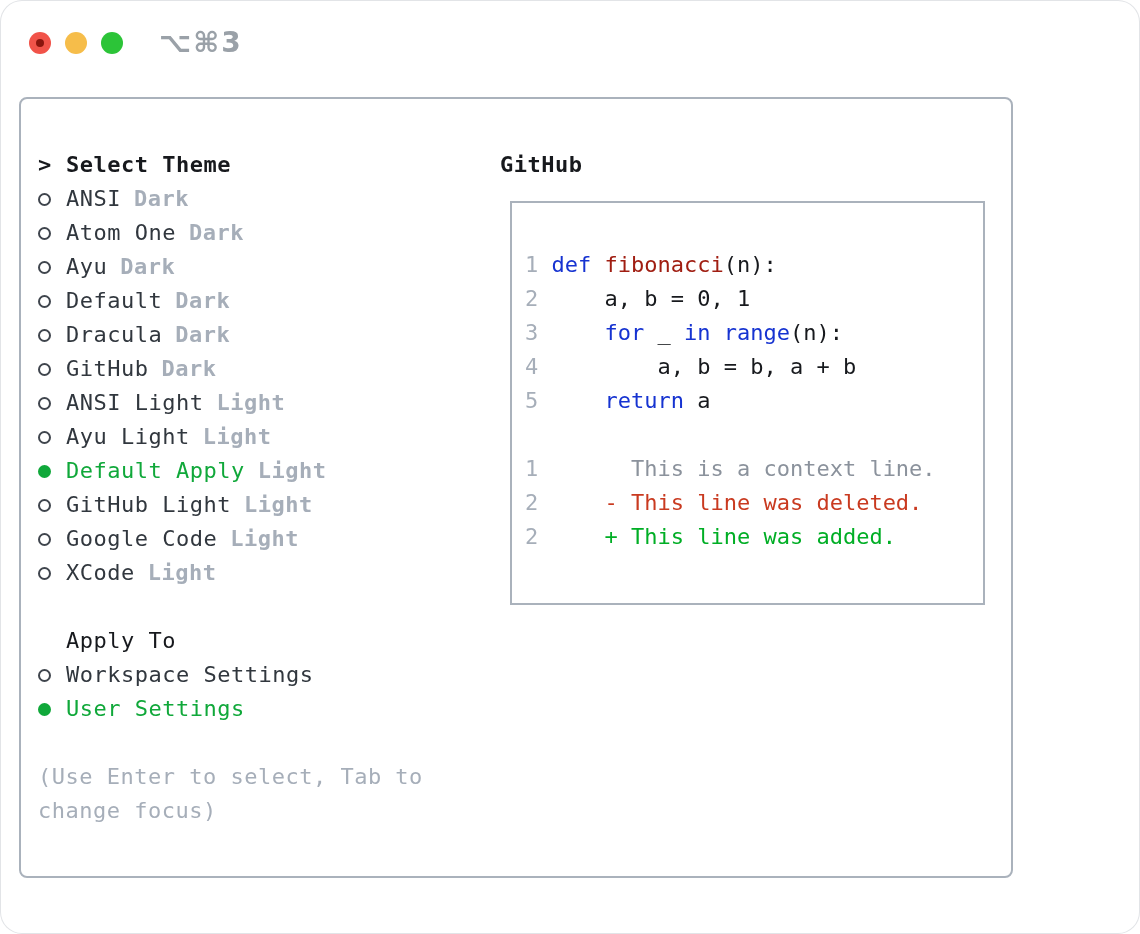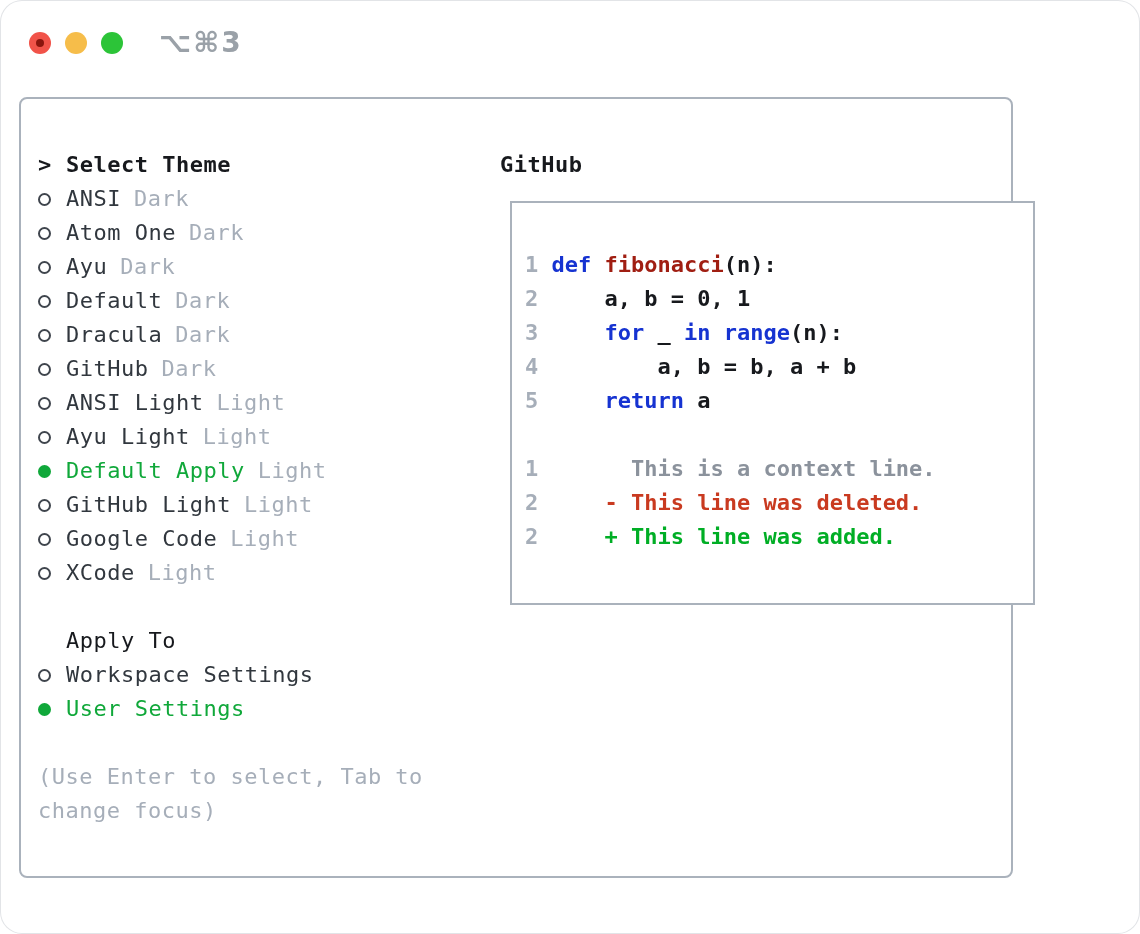--- a/index.html
+++ b/index.html
@@ -48,39 +48,38 @@
   }
   .row{display:flex;align-items:center;height:34px;white-space:pre;}
   .marker{display:inline-flex;align-items:center;width:28px;flex:0 0 28px;}
   .prompt{font-weight:bold;color:var(--c-text);}
   .dot{width:13px;height:13px;border-radius:50%;border:2px solid var(--c-circle);}
   .dot.filled{background:var(--c-accent);border-color:var(--c-accent);}
   .hdr{font-weight:bold;color:var(--c-text);}
   .hdr-plain{color:var(--c-text);}
   .name{color:var(--c-name);}
   .name.selected{color:var(--c-accent);}
-  .tag{color:var(--c-muted);margin-left:13px;}
+  .tag{color:var(--c-muted);margin-left:13px;font-weight:bold;}
   .spacer{height:34px;}
   .help{
     color:var(--c-muted);
     width:430px;font-size:22px;line-height:34px;letter-spacing:0.5px;
   }
   
   .preview-header{
     position:absolute;left:479px;top:49px;height:34px;line-height:34px;
     font-size:22px;font-weight:bold;letter-spacing:0.5px;color:var(--c-text);
   }
   .preview-box{
     position:absolute;left:489px;top:102px;
-    width:525px;height:404px;
+    width:475px;height:404px;
     border:2px solid var(--c-border);
     background:#fff;
     padding:45px 10px 0 13px;
     overflow:hidden;
-    font-weight:bold;
   }
   .cl{height:34px;line-height:34px;font-size:22px;white-space:pre;color:var(--c-text);}
   .cl span{white-space:pre;}
   .g{color:var(--c-muted);}
   .kw{color:var(--c-keyword);}
   .fn{color:var(--c-func);}
   .code{color:var(--c-text);}
   .ctx{color:var(--c-ctx);}
   .del{color:var(--c-deleted);}
   .add{color:var(--c-added);}

